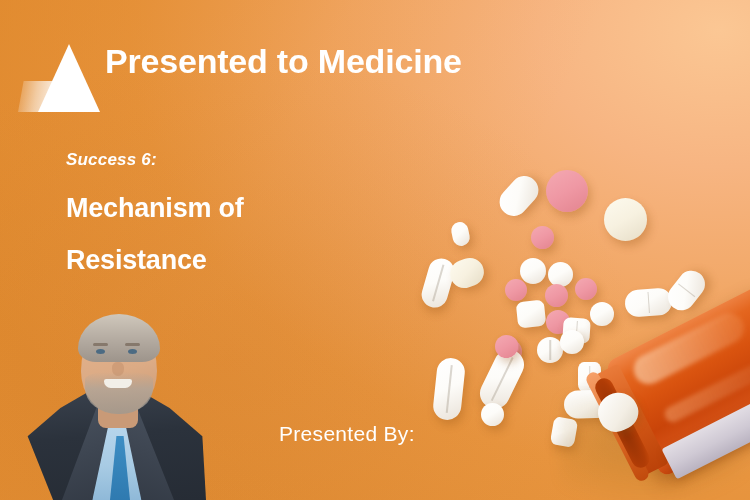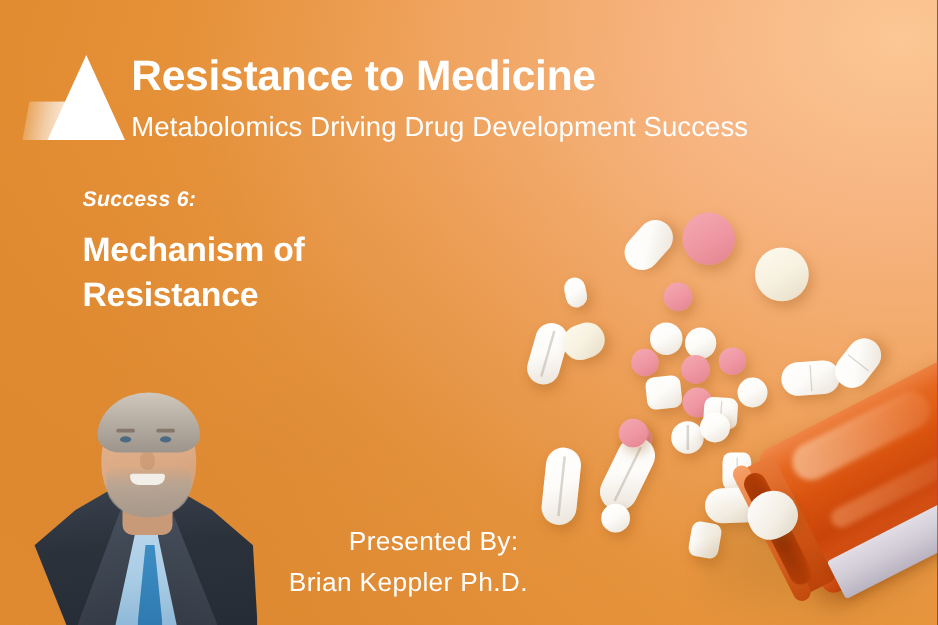--- a/index.html
+++ b/index.html
@@ -82,21 +82,21 @@
     font-weight: 700;
     font-style: italic;
     letter-spacing: 0.2px;
   }
   .episode-title {
     position: absolute;
     left: 66px; top: 182px;
     color: #ffffff;
     font-size: 27px;
     font-weight: 700;
-    line-height: 36px;
+    line-height: 52px;
     letter-spacing: -0.2px;
     max-width: 260px;
   }
 
   .presented-by {
     position: absolute;
     left: 231px; top: 422px;
     color: #ffffff;
     font-size: 21px;
     font-weight: 300;
@@ -387,28 +387,26 @@
     <div class="bottle-mouth"></div>
     <div class="bottle-spill"></div>
     <div class="bottle-label"></div>
   </div>
 
   <div class="logo">
     <div class="wing"></div>
     <div class="chev"></div>
   </div>
 
-  <div class="title">Resistance to Medicine</div>
-  <div class="subtitle">Metabolomics Driving Drug Development Success</div>
+  <div class="title">Presented to Medicine</div>
 
   <div class="episode-label">Success 6:</div>
   <div class="episode-title">Mechanism of Resistance</div>
 
   <div class="presented-by">Presented By:</div>
-  <div class="presenter-name">Brian Keppler Ph.D.</div>
 
   <div class="headshot">
     <div class="hs-suit"></div>
     <div class="hs-shirt"></div>
     <div class="hs-tie"></div>
     <div class="hs-lapel-l"></div>
     <div class="hs-lapel-r"></div>
     <div class="hs-neck"></div>
     <div class="hs-head"></div>
     <div class="hs-beard"></div>

